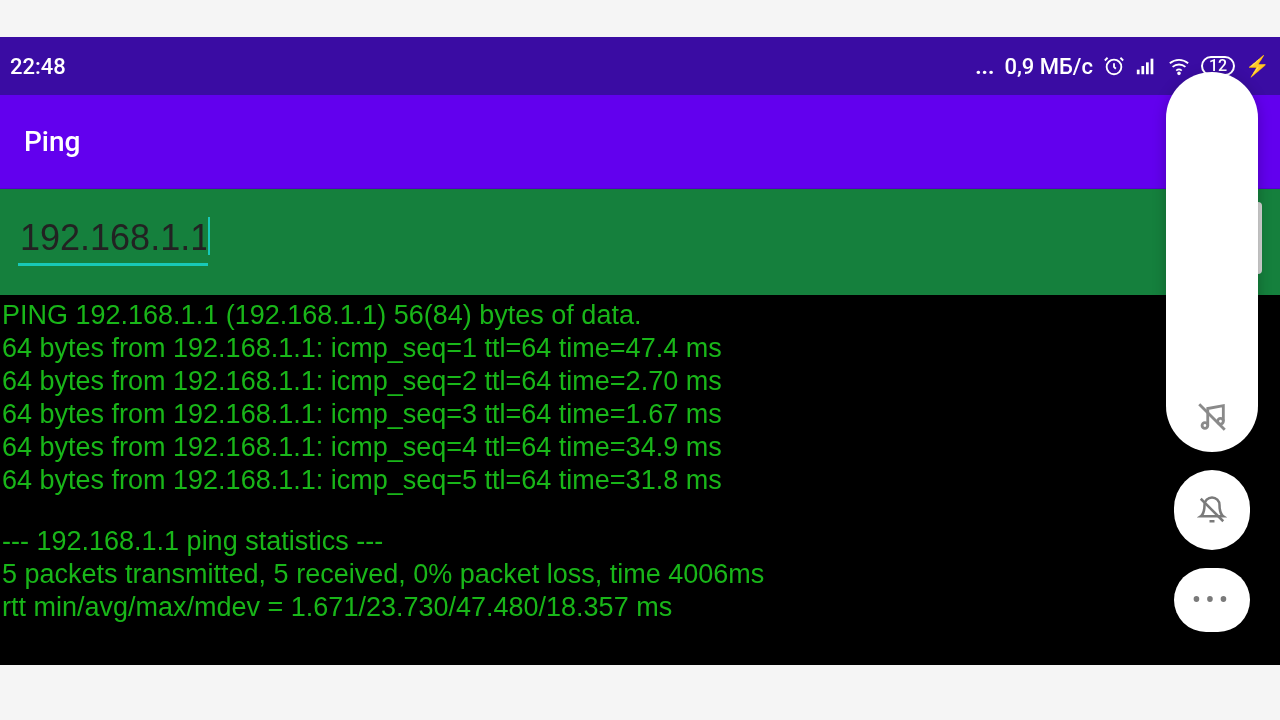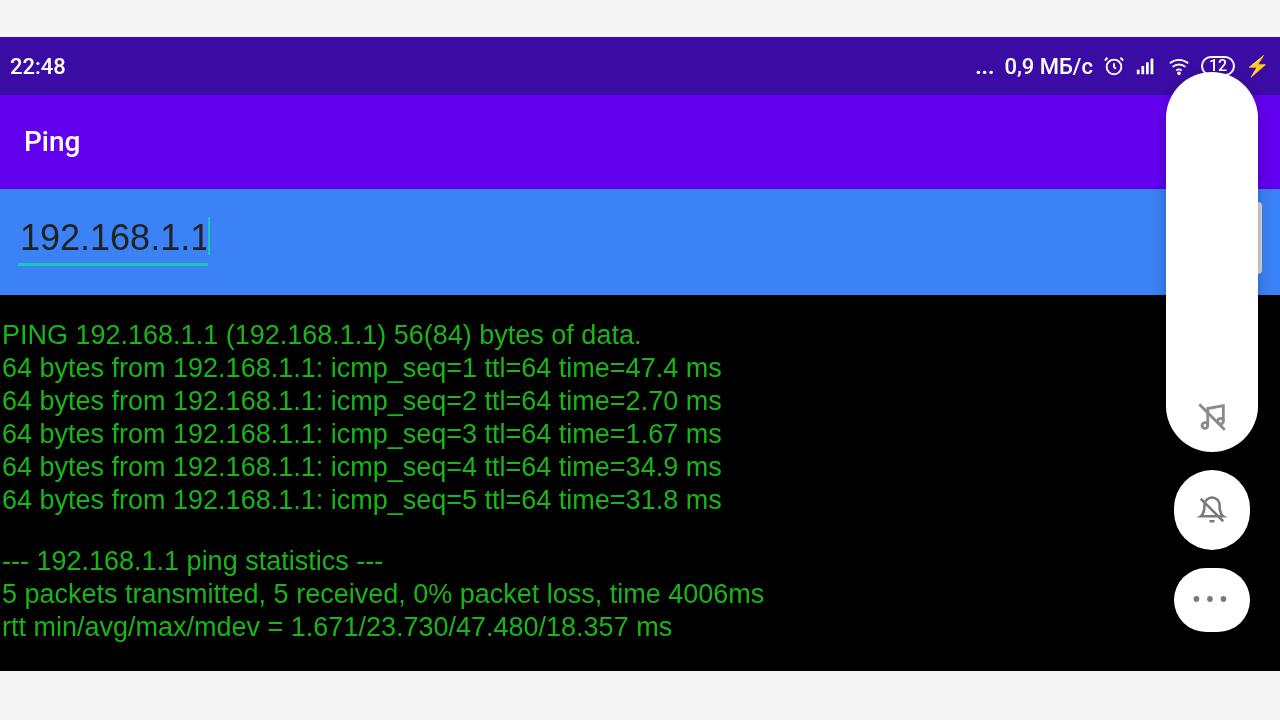--- a/index.html
+++ b/index.html
@@ -28,21 +28,21 @@
       display: flex;
       align-items: center;
       padding-left: 24px;
       font-size: 28px;
       font-weight: 500;
       border-bottom: 1px solid rgba(0,0,0,0.12);
     }
     
     .input-row {
       height: 106px;
-      background: #3b82f6;
+      background: #15803d;
       display: flex;
       align-items: center;
       padding: 4px 18px 12px 18px;
       gap: 14px;
     }
     .ip-input {
       border: none;
       outline: none;
       font-size: 36px;
       font-weight: 400;
@@ -70,21 +70,21 @@
       border: none;
       border-radius: 4px;
     }
     
     .terminal {
       background: #000;
       color: #19b619;
       font-family: "DejaVu Sans Mono", monospace, Arial;
       font-size: 27px;
       line-height: 1.22;
-      padding: 24px 2px 28px 2px;
+      padding: 4px 2px 28px 2px;
       min-height: 370px;
       white-space: pre-line;
       font-weight: 400;
     }
     .terminal div { font-family: Arial, sans-serif; letter-spacing: 0; }
     .term-blank { height: 28px; }
     
     
     .float-panel {
       position: absolute;

